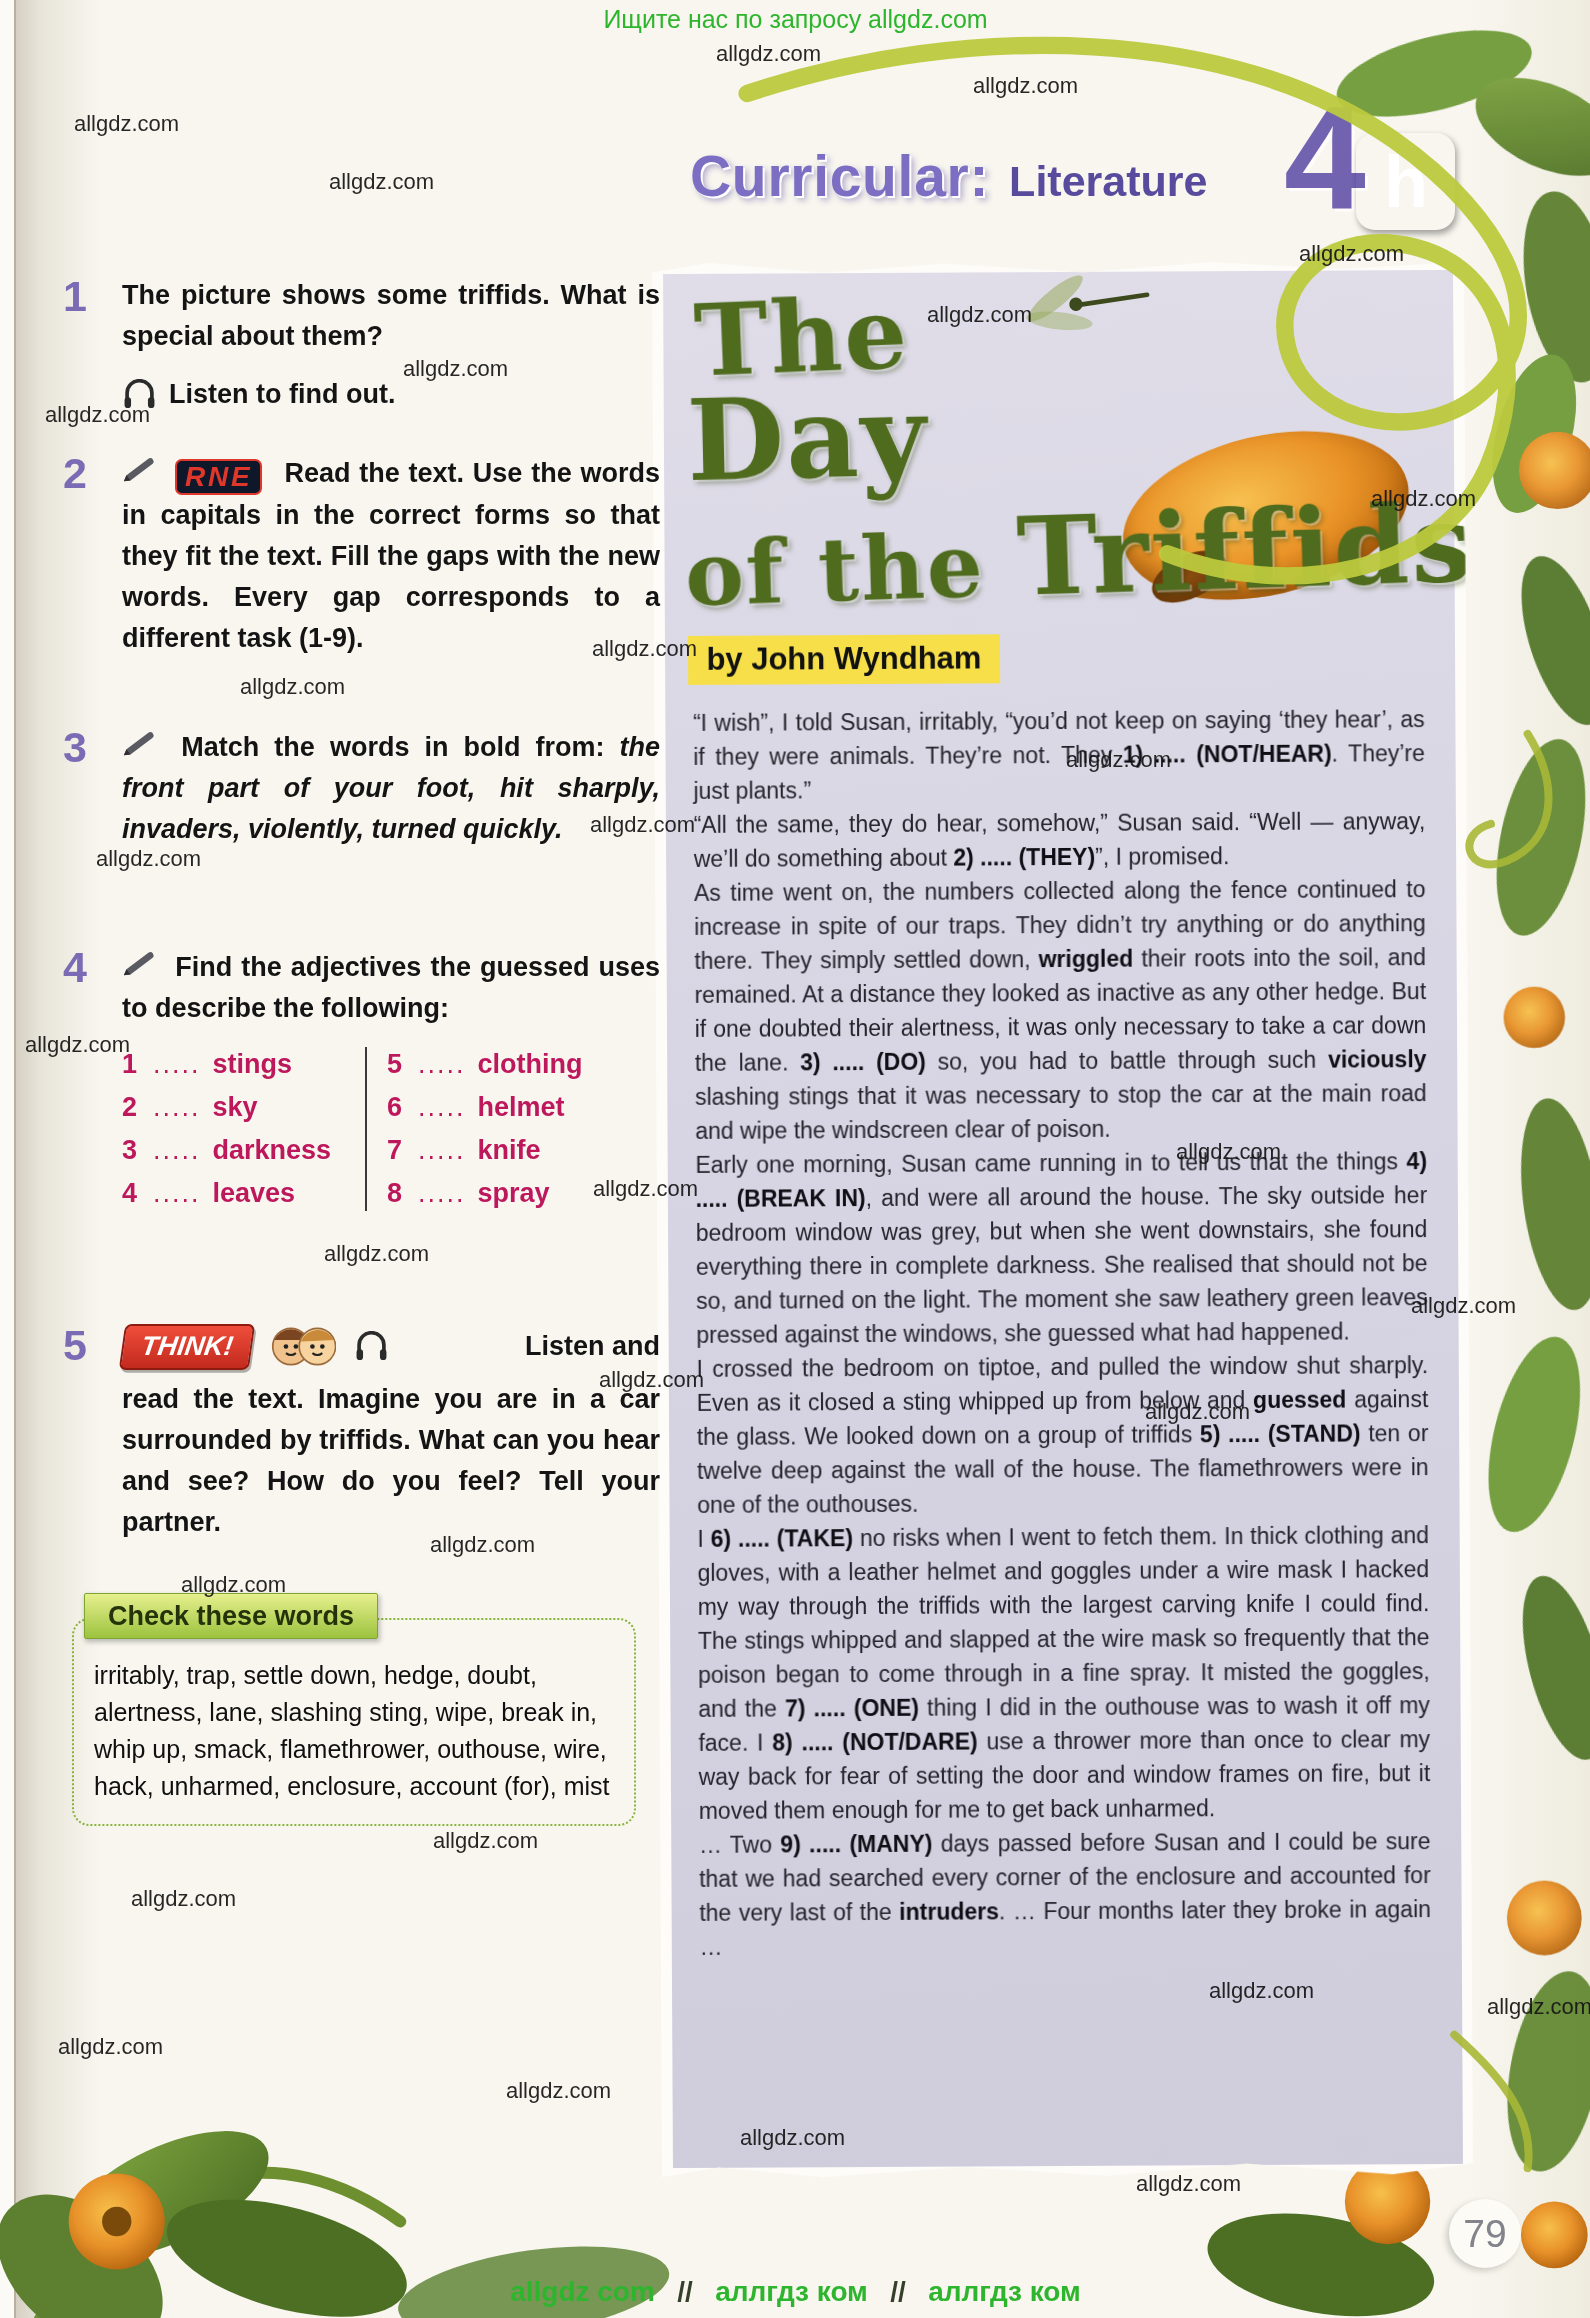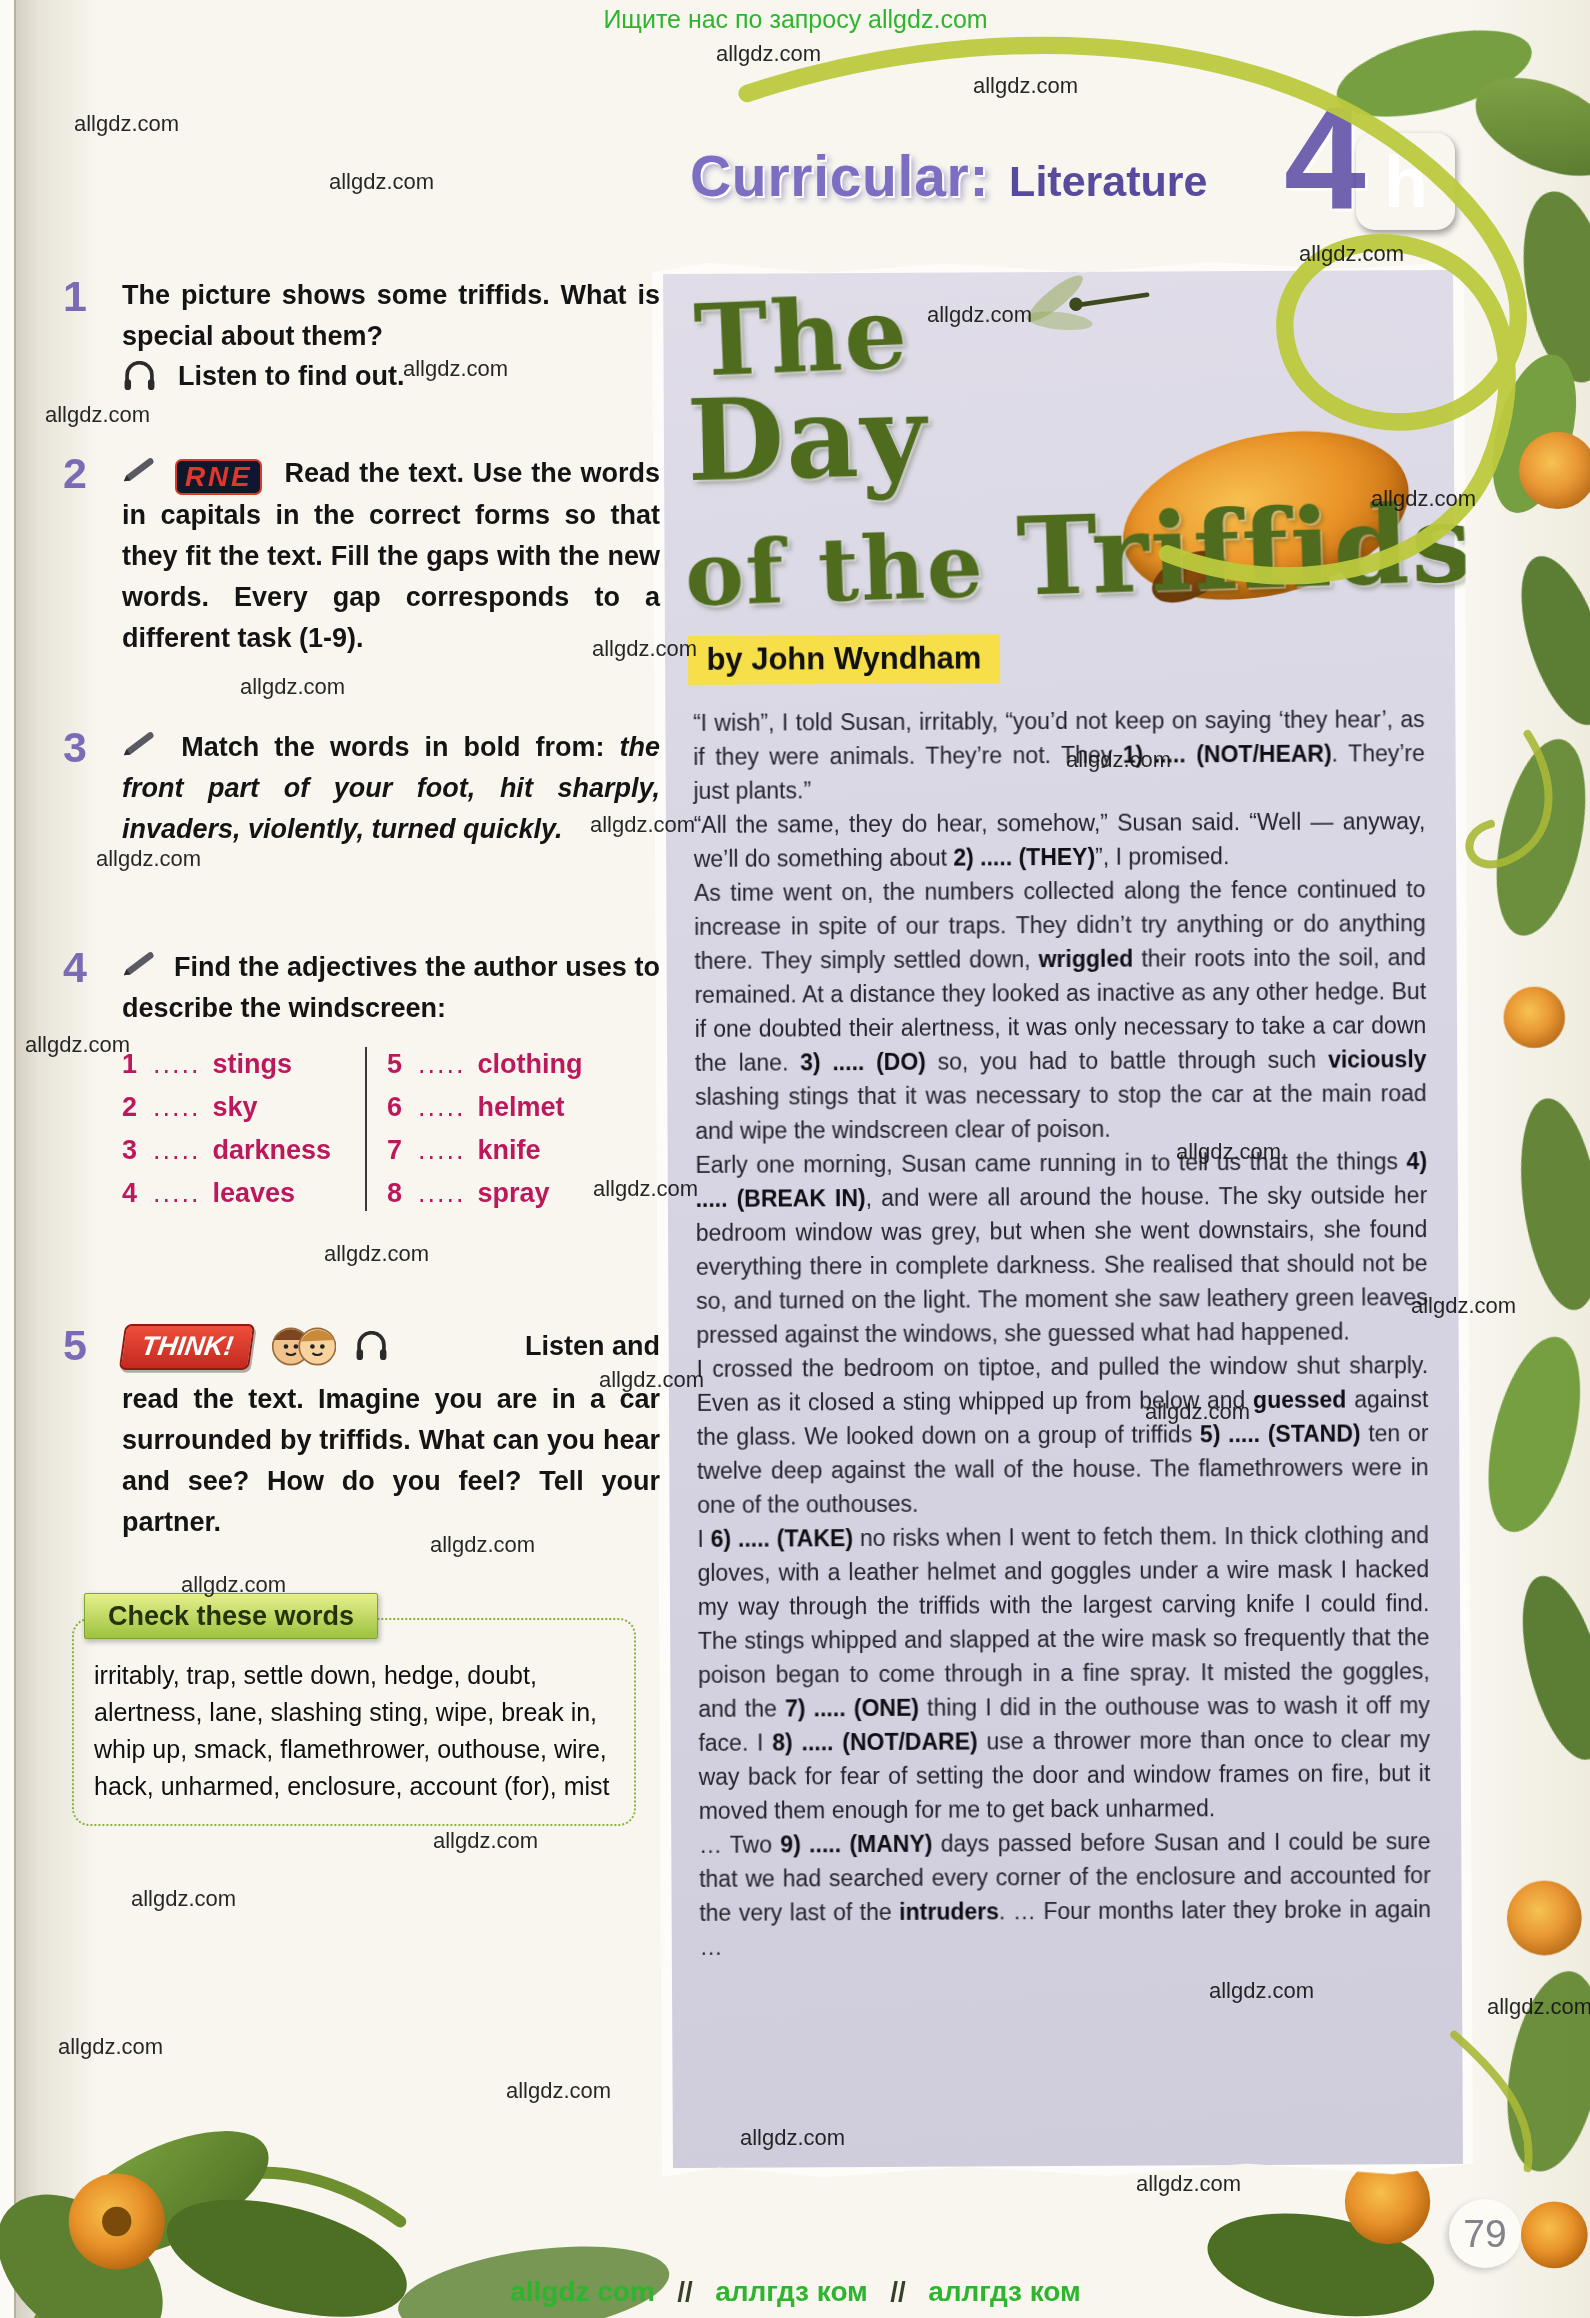--- a/index.html
+++ b/index.html
@@ -29,21 +29,21 @@
   .ex { position:absolute; left:63px; width:597px; display:flex; z-index:3; }
   .ex-num { width:59px; flex:0 0 59px; font-size:43px; font-weight:bold; color:#7b6bb5; line-height:1.0; }
   .ex-body { flex:1; }
   .ex-text { font-size:27px; line-height:41px; font-weight:bold; color:#141414; text-align:justify; }
   .ex-italic { font-style:italic; }
   #ex1 { top:275px; }
   #ex2 { top:452px; }
   #ex3 { top:726px; }
   #ex4 { top:946px; }
   #ex5 { top:1324px; }
-  .ex-listen { margin-top:4px; font-size:27px; font-weight:bold; color:#141414; display:flex; align-items:center; gap:21px; }
+  .ex-listen { margin-top:22px; font-size:27px; font-weight:bold; color:#141414; display:flex; align-items:center; gap:12px; }
 
   .svg-hp { width:35px; height:31px; flex:0 0 auto; }
   .svg-pencil { width:35px; height:35px; vertical-align:-5.3px; margin-right:9.3px; transform:rotate(8deg); }
   .rne { display:inline-block; border:2.7px solid #e0372b; border-radius:6.7px; background:#0f172a; color:#e0372b; font-weight:800; font-style:italic; font-size:28px; line-height:1.15; letter-spacing:2.7px; padding:0 8px; margin-right:13.3px; vertical-align:-4px; }
 
   .adj-list { display:flex; margin-top:14.7px; align-items:stretch; }
   .adj-col { width:243px; }
   .adj-divider { width:2px; background:#3a3a3a; margin:4px 20px 4px 0; }
   .li-row { font-size:27px; line-height:43px; font-weight:bold; color:#be185d; white-space:nowrap; }
   .li-n { display:inline-block; width:31px; }
@@ -187,21 +187,21 @@
 </div>
 
 <div class="ex" id="ex4">
   <div class="ex-num">4</div>
   <div class="ex-body">
     <p class="ex-text">
       <svg class="svg-pencil" viewBox="0 0 24 24">
           <path d="M2.5 21.5l1.2-4.4L17.2 3.6a2.3 2.3 0 0 1 3.2 3.2L6.9 20.3z" fill="#5a5a62"></path>
           <path d="M2.5 21.5l4.4-1.2-3.2-3.2z" fill="#2e2e34"></path>
         </svg>
-      <span>Find the adjectives the author uses to describe the windscreen:</span>
+      <span>Find the adjectives the guessed uses to describe the following:</span>
     </p>
     <div class="adj-list">
       <div class="adj-col" id="adj-left">
           <div class="li-row"><span class="li-n">1</span><span class="li-gap">.....</span><span class="li-w">stings</span></div>
           <div class="li-row"><span class="li-n">2</span><span class="li-gap">.....</span><span class="li-w">sky</span></div>
           <div class="li-row"><span class="li-n">3</span><span class="li-gap">.....</span><span class="li-w">darkness</span></div>
           <div class="li-row"><span class="li-n">4</span><span class="li-gap">.....</span><span class="li-w">leaves</span></div>
         </div>
       <div class="adj-divider"></div>
       <div class="adj-col" id="adj-right">

